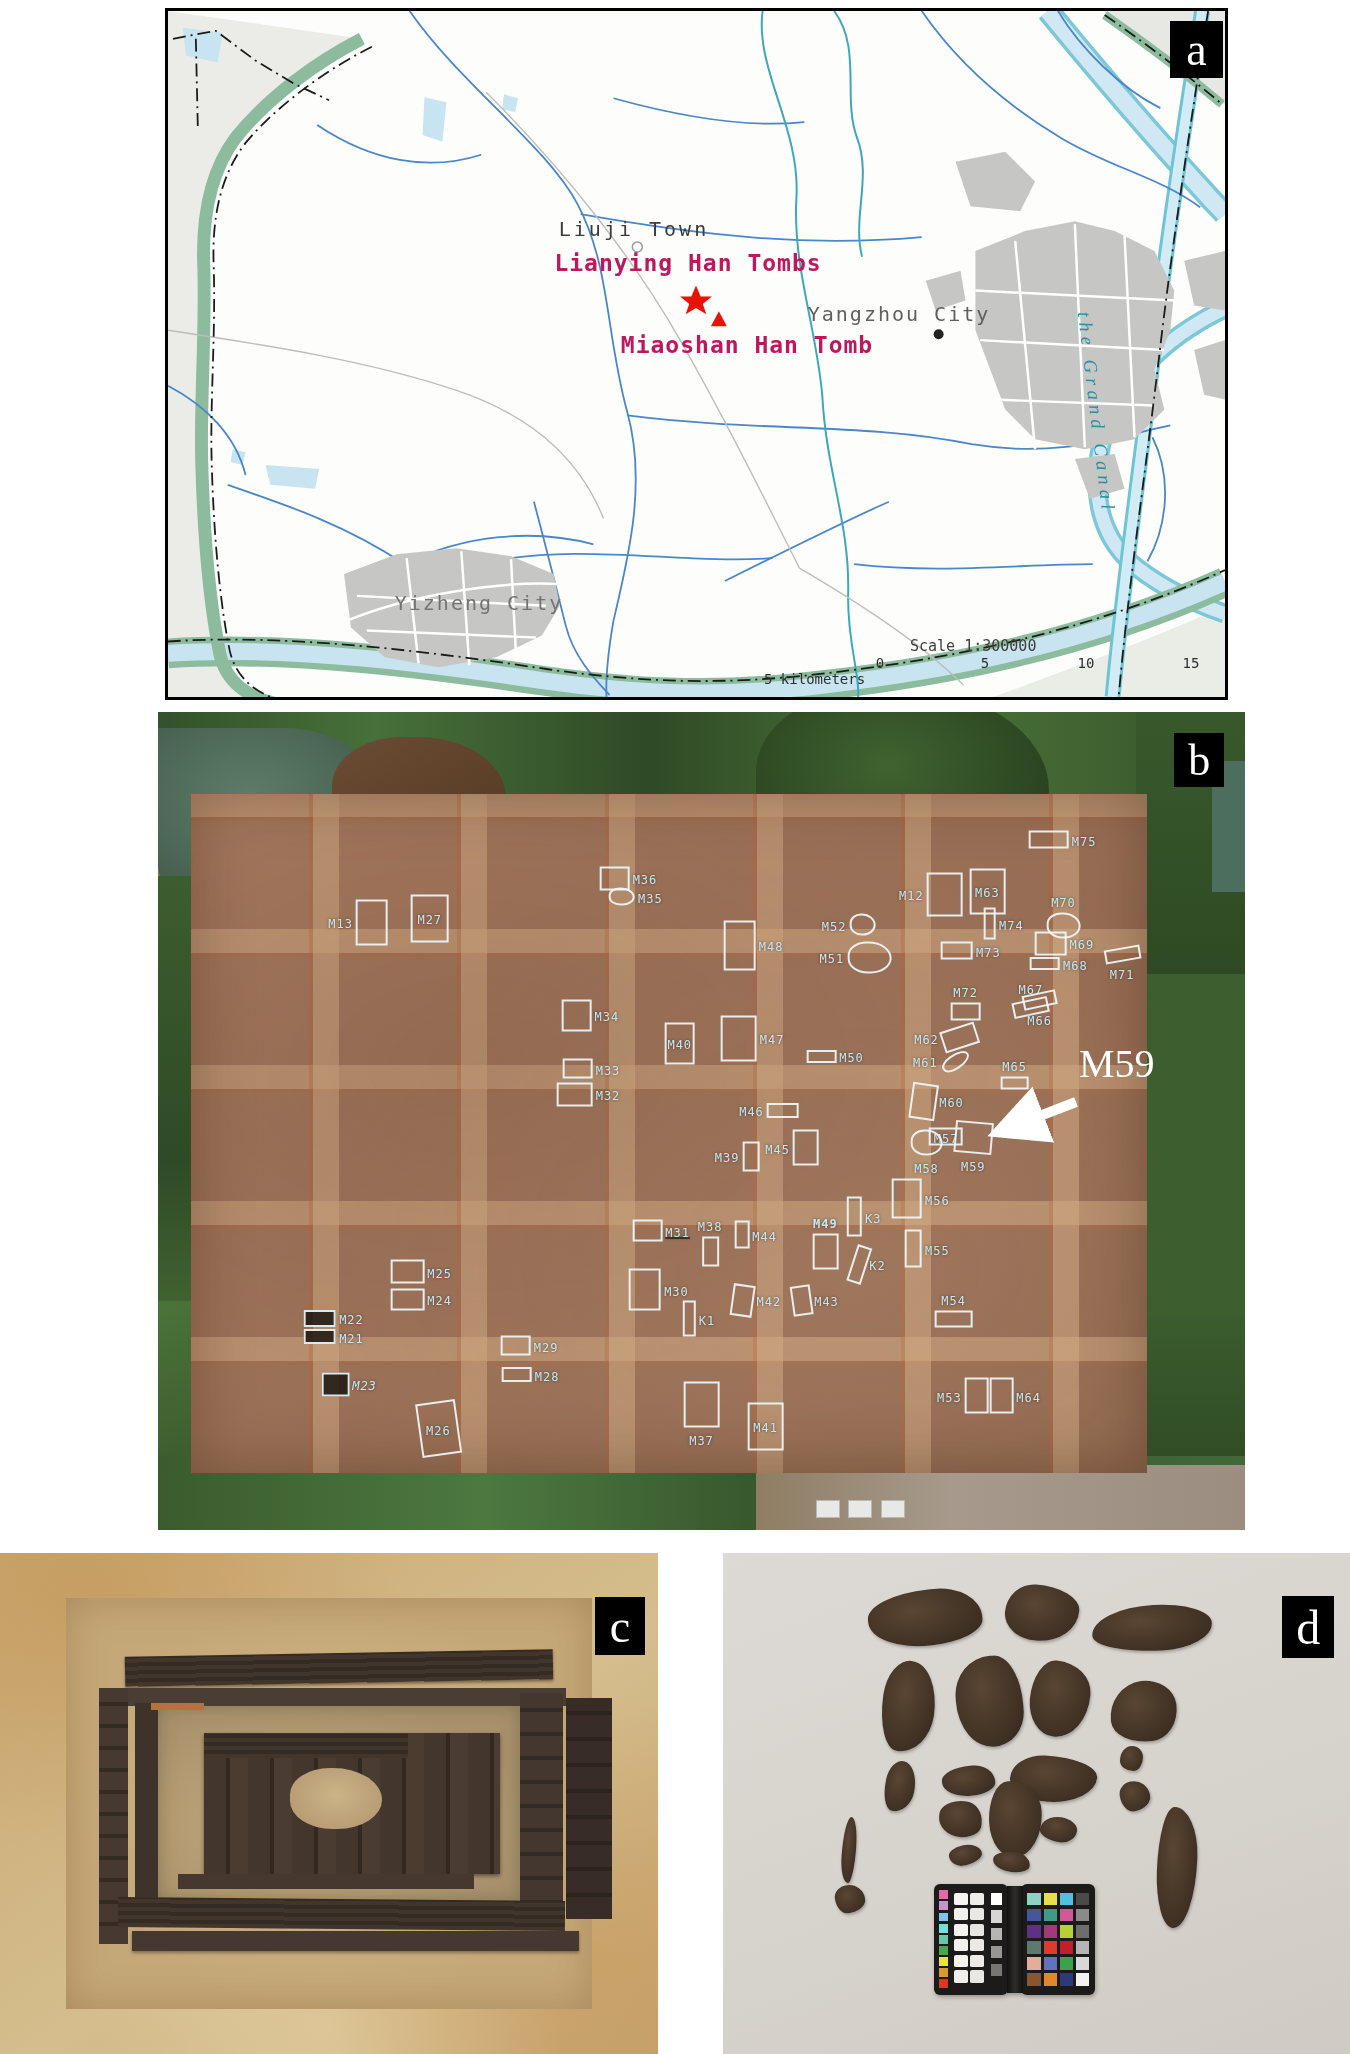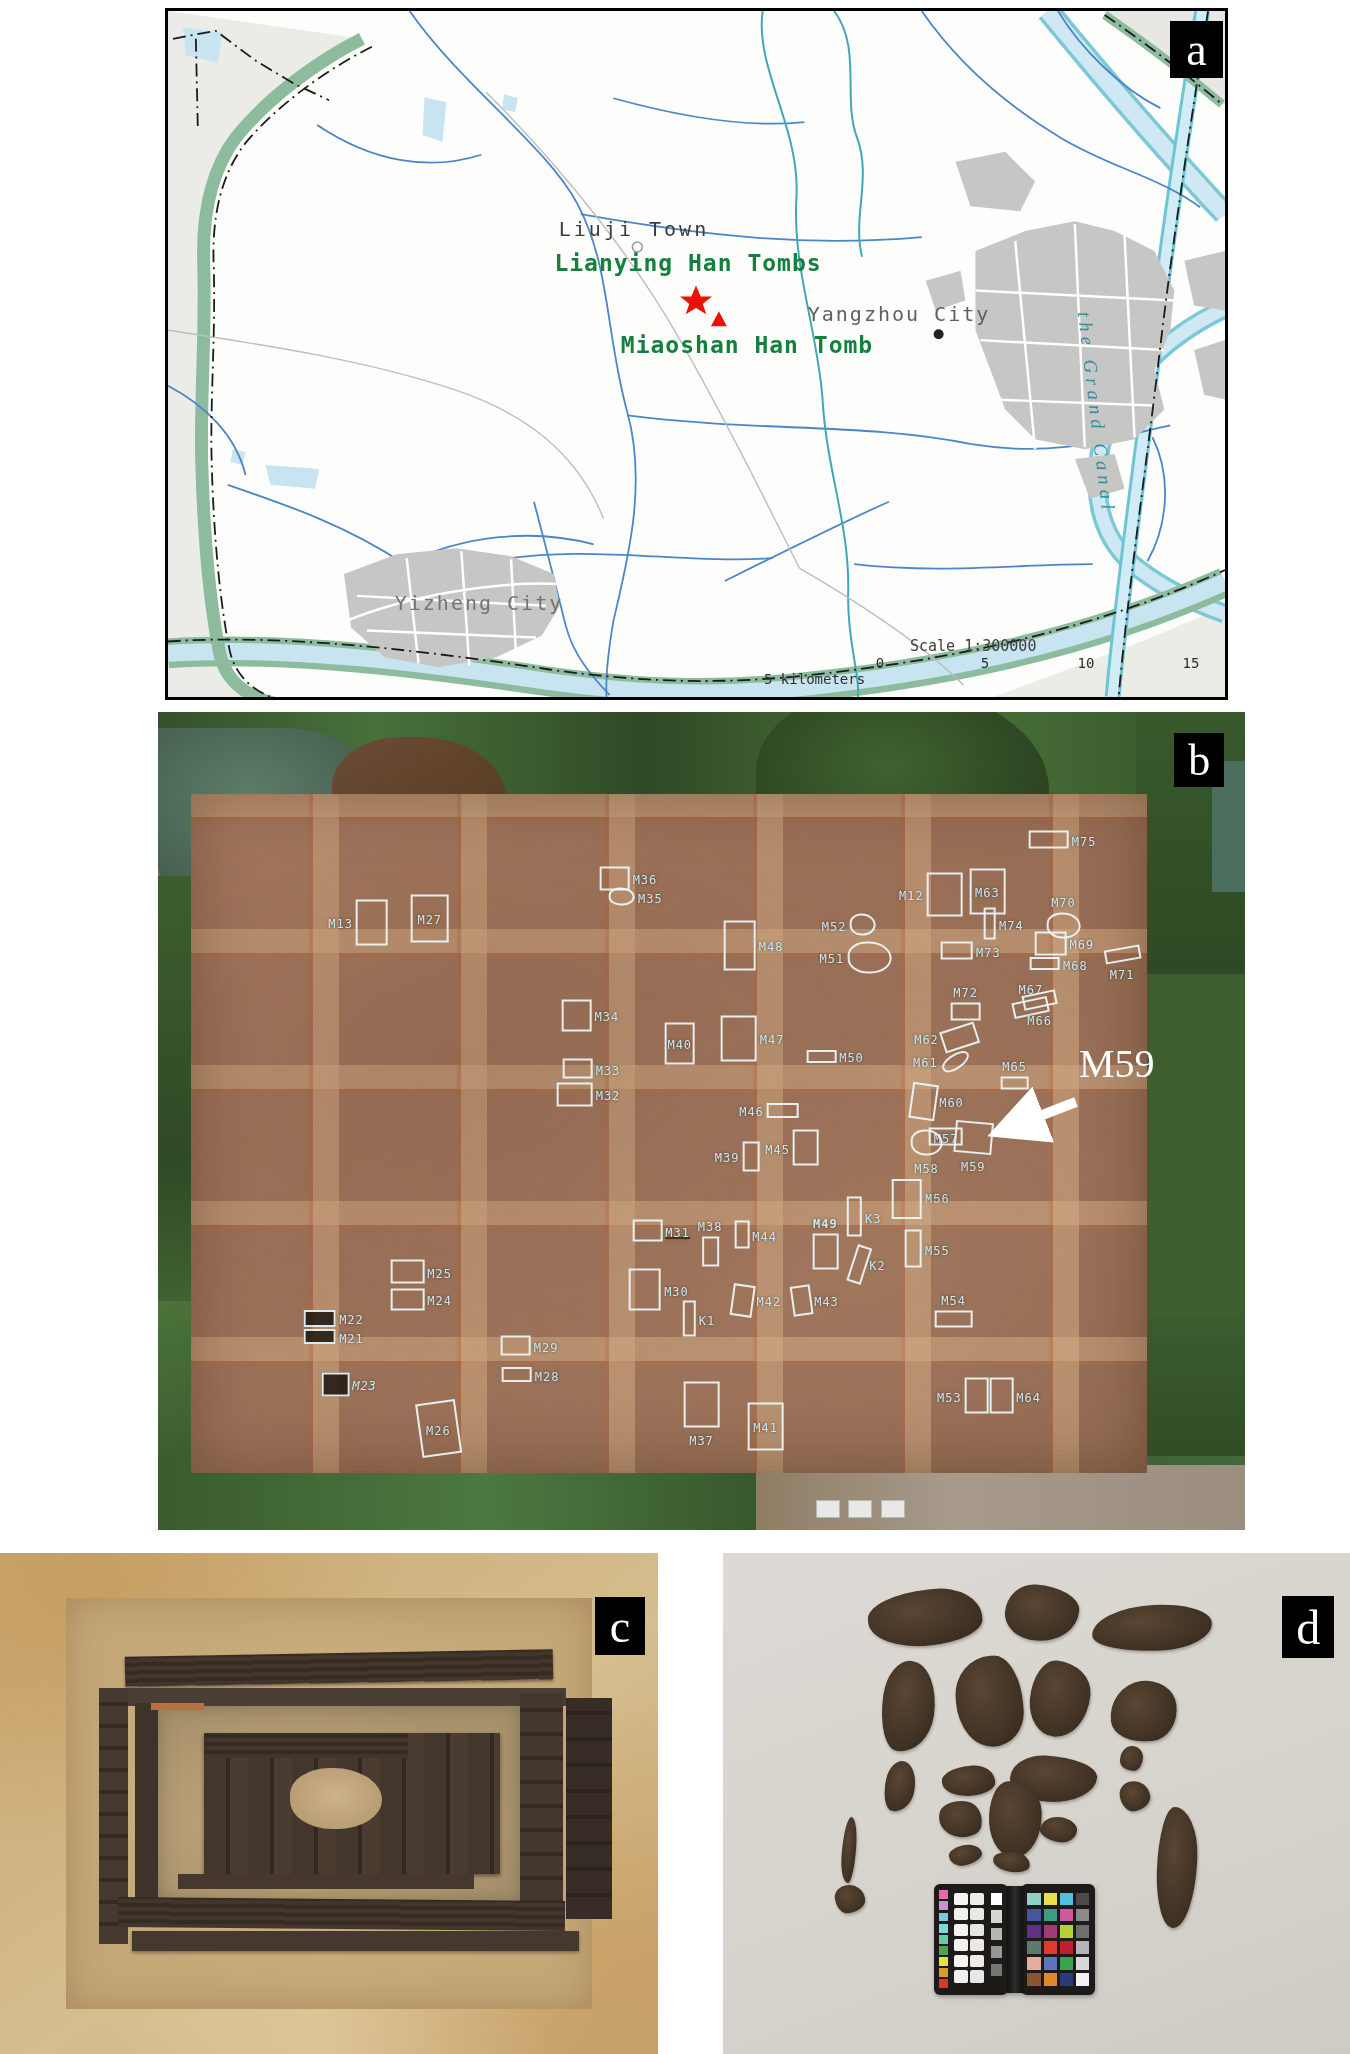--- a/index.html
+++ b/index.html
@@ -7,21 +7,21 @@
         font-family:"DejaVu Sans Mono", monospace;}
   .panel{position:absolute;overflow:hidden;}
   
   .plab{position:absolute;background:#000;color:#fff;display:flex;align-items:center;justify-content:center;
         font-family:"Liberation Serif", serif;z-index:50;}
   
   .panel-a{left:165px;top:8px;width:1063px;height:692px;border:3px solid #000;box-sizing:border-box;background:#fdfdfc;}
   .map-svg{position:absolute;left:0;top:0;width:100%;height:100%;}
   .mlab{position:absolute;transform:translate(-50%,-50%);white-space:nowrap;z-index:10;}
   .mlab.town{color:#3c3c3c;font-size:20px;letter-spacing:3px;}
-  .mlab.red{color:#15803d;font-size:23px;font-weight:bold;letter-spacing:1px;}
+  .mlab.red{color:#be185d;font-size:23px;font-weight:bold;letter-spacing:1px;}
   .mlab.city{color:#5f5f5f;font-size:20px;letter-spacing:2px;}
   .mlab.city2{color:#737373;font-size:20px;letter-spacing:2px;}
   .mlab.canal{writing-mode:vertical-rl;font-family:"Liberation Serif", serif;font-style:italic;
               color:#2d8fa2;font-size:19px;letter-spacing:5px;transform:translate(-50%,-50%) rotate(-7deg);}
   .scale-text{position:absolute;left:742px;top:626px;font-size:15px;color:#3e3e3e;z-index:10;}
   .scale-unit{position:absolute;left:596px;top:660px;font-size:14px;color:#2e2e2e;z-index:10;}
   .ticklab{position:absolute;top:644px;transform:translateX(-50%);font-size:14px;color:#2e2e2e;z-index:10;}
   .bar-checker{position:absolute;left:607px;top:687px;width:105px;height:6px;border:1px solid #111;
                background:repeating-linear-gradient(90deg,#111 0 21px,#fff 21px 42px);z-index:10;}
   .bar-main{position:absolute;left:712px;top:687px;width:311px;height:6px;border:1px solid #111;background:#fafafa;z-index:10;}
@@ -245,21 +245,21 @@
         <div class="tomb" style="left: 78.8%; top: 43.1%;"><span class="tomb-text">M65</span><div class="tomb-rect" style="width: 28px; height: 13px; top: calc(100% + 2px); left: 50%; transform: translateX(-50%);"></div></div>
         <div class="tomb" style="left: 41.4%; top: 43.6%;"><span class="tomb-text">M33</span><div class="tomb-rect" style="width: 30px; height: 20px; right: calc(100% + 3px); top: 50%; transform: translateY(-50%);"></div></div>
         <div class="tomb" style="left: 41.4%; top: 46.7%;"><span class="tomb-text">M32</span><div class="tomb-rect" style="width: 36px; height: 24px; right: calc(100% + 3px); top: 50%; transform: translateY(-50%);"></div></div>
         <div class="tomb" style="left: 54.6%; top: 48.7%;"><span class="tomb-text">M46</span><div class="tomb-rect" style="width: 32px; height: 15px; left: calc(100% + 3px); top: 50%; transform: translateY(-50%);"></div></div>
         <div class="tomb" style="left: 73%; top: 47.6%;"><span class="tomb-text">M60</span><div class="tomb-rect" style="width: 26px; height: 36px; right: calc(100% + 3px); top: 50%; transform: translateY(-50%) rotate(8deg);"></div></div>
         <div class="tomb" style="left: 50.7%; top: 54.3%; padding-left: 36px;"><span class="tomb-text">M39</span><div class="tomb-rect" style="width: 17px; height: 30px; left: calc(100% + 3px); top: 50%; transform: translateY(-50%);"></div></div>
         <div class="tomb" style="left: 57%; top: 53.3%;"><span class="tomb-text">M45</span><div class="tomb-rect" style="width: 26px; height: 36px; left: calc(100% + 3px); top: 50%; transform: translateY(-50%);"></div></div>
         <div class="tomb" style="left: 72.5%; top: 51.9%;"><span class="tomb-text">M57</span><div class="tomb-rect" style="width: 34px; height: 18px; left: 50%; top: 50%; transform: translate(-50%, -50%); z-index: -1;"></div></div>
         <div class="tomb" style="left: 70.7%; top: 55.6%;"><span class="tomb-text">M58</span><div class="tomb-rect" style="width: 32px; height: 26px; bottom: calc(100% + 2px); left: 50%; transform: translateX(-50%); border-radius: 45% 55% 50% 48%;"></div></div>
         <div class="tomb" style="left: 75%; top: 55.4%;"><span class="tomb-text">M59</span><div class="tomb-rect" style="width: 38px; height: 32px; bottom: calc(100% + 2px); left: 50%; transform: translateX(-50%) rotate(5deg);"></div></div>
-        <div class="tomb" style="left: 71.7%; top: 59.5%; font-family: Liberation Mono, monospace;"><span class="tomb-text">M56</span><div class="tomb-rect" style="width: 30px; height: 40px; right: calc(100% + 3px); top: 50%; transform: translateY(-50%);"></div></div>
+        <div class="tomb" style="left: 71.7%; top: 59.5%;"><span class="tomb-text">M56</span><div class="tomb-rect" style="width: 30px; height: 40px; right: calc(100% + 3px); top: 50%; transform: translateY(-50%);"></div></div>
         <div class="tomb" style="left: 47.8%; top: 63.4%; text-decoration: underline;"><span class="tomb-text">M31</span><div class="tomb-rect" style="width: 30px; height: 22px; right: calc(100% + 3px); top: 50%; transform: translateY(-50%);"></div></div>
         <div class="tomb" style="left: 50.8%; top: 62.7%;"><span class="tomb-text">M38</span><div class="tomb-rect" style="width: 17px; height: 30px; top: calc(100% + 2px); left: 50%; transform: translateX(-50%);"></div></div>
         <div class="tomb" style="left: 55.8%; top: 63.9%;"><span class="tomb-text">M44</span><div class="tomb-rect" style="width: 15px; height: 28px; right: calc(100% + 3px); top: 50%; transform: translateY(-50%);"></div></div>
         <div class="tomb" style="left: 61.4%; top: 62.3%; font-weight: bold;"><span class="tomb-text">M49</span><div class="tomb-rect" style="width: 26px; height: 36px; top: calc(100% + 2px); left: 50%; transform: translateX(-50%);"></div></div>
         <div class="tomb" style="left: 65.8%; top: 61.7%;"><span class="tomb-text">K3</span><div class="tomb-rect" style="width: 15px; height: 40px; right: calc(100% + 3px); top: 50%; transform: translateY(-50%);"></div></div>
         <div class="tomb" style="left: 66.2%; top: 67.5%;"><span class="tomb-text">K2</span><div class="tomb-rect" style="width: 15px; height: 38px; right: calc(100% + 3px); top: 50%; transform: translateY(-50%) rotate(18deg);"></div></div>
         <div class="tomb" style="left: 71.7%; top: 65.6%;"><span class="tomb-text">M55</span><div class="tomb-rect" style="width: 17px; height: 38px; right: calc(100% + 3px); top: 50%; transform: translateY(-50%);"></div></div>
         <div class="tomb" style="left: 73.2%; top: 71.7%;"><span class="tomb-text">M54</span><div class="tomb-rect" style="width: 38px; height: 17px; top: calc(100% + 2px); left: 50%; transform: translateX(-50%);"></div></div>
         <div class="tomb" style="left: 25.9%; top: 68.4%;"><span class="tomb-text">M25</span><div class="tomb-rect" style="width: 34px; height: 24px; right: calc(100% + 3px); top: 50%; transform: translateY(-50%);"></div></div>
         <div class="tomb" style="left: 25.9%; top: 71.8%;"><span class="tomb-text">M24</span><div class="tomb-rect" style="width: 34px; height: 22px; right: calc(100% + 3px); top: 50%; transform: translateY(-50%);"></div></div>

